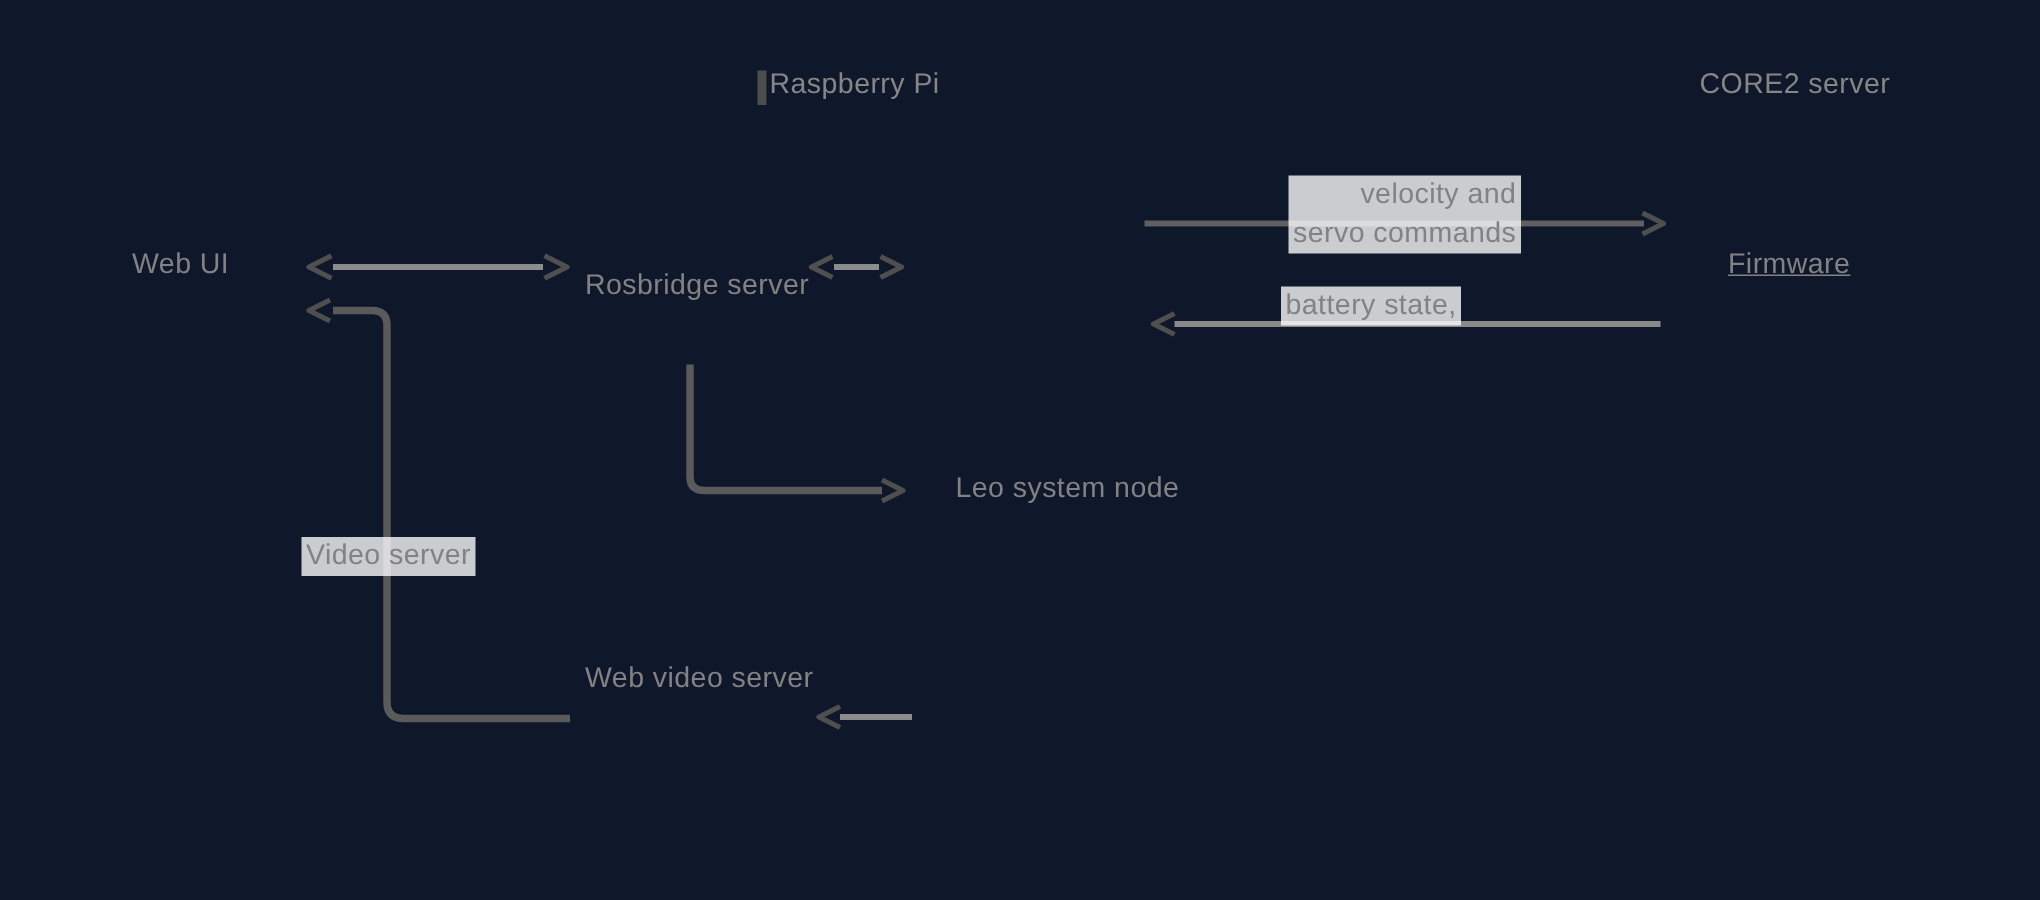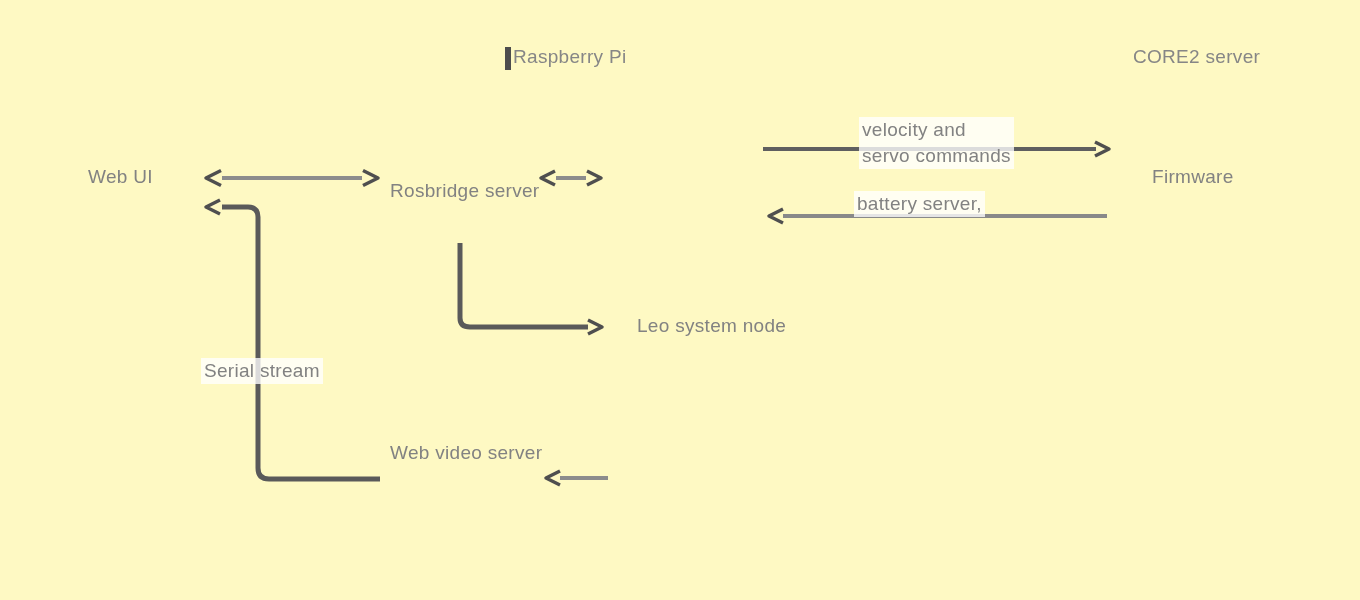--- a/index.html
+++ b/index.html
@@ -4,21 +4,21 @@
 <style>
   html, body {
     margin: 0;
     padding: 0;
     background: #ffffff;
   }
   #stage {
     position: relative;
     width: 1360px;
     height: 600px;
-    background: #fef9c3;
+    background: #0f172a;
     overflow: hidden;
     font-family: "Liberation Sans", sans-serif;
     filter: blur(0.4px);
   }
   #connector-layer {
     position: absolute;
     left: 0;
     top: 0;
     width: 1360px;
     height: 600px;
@@ -80,26 +80,26 @@
     <path d="M560 478 H608" stroke="#8c8c8c" stroke-width="4" fill="none"></path>
     <path d="M560 471 L546 478 L560 485" stroke="#4f4f4f" stroke-width="3.5" fill="none" stroke-linejoin="round"></path>
   </svg>
 
   <div class="marker-bar"></div>
   <div class="label title" style="left:513px; top:44px;">Raspberry Pi</div>
   <div class="label title" style="left:1133px; top:44px;">CORE2 server</div>
 
   <div class="label" style="left:88px; top:164px;">Web UI</div>
   <div class="label" style="left:390px; top:178px;">Rosbridge server</div>
-  <div class="label" style="left:1152px; top:164px;">Firmware</div>
+  <div class="label" style="left:1152px; top:164px;text-decoration:underline;">Firmware</div>
   <div class="label" style="left:637px; top:313px;">Leo system node</div>
   <div class="label" style="left:390px; top:440px;">Web video server</div>
 
-  <div class="label bg" style="left:859px; top:117px;">
+  <div class="label bg" style="left:859px; top:117px;text-align:right;">
     <span class="line">velocity and</span>
     <span class="line">servo commands</span>
   </div>
   <div class="label bg" style="left:854px; top:191px;">
-    <span class="line">battery server,</span>
+    <span class="line">battery state,</span>
   </div>
-  <div class="label bg" style="left:201px; top:358px;">Serial stream</div>
+  <div class="label bg" style="left:201px; top:358px;">Video server</div>
 
 </div>
 
 </body></html>

